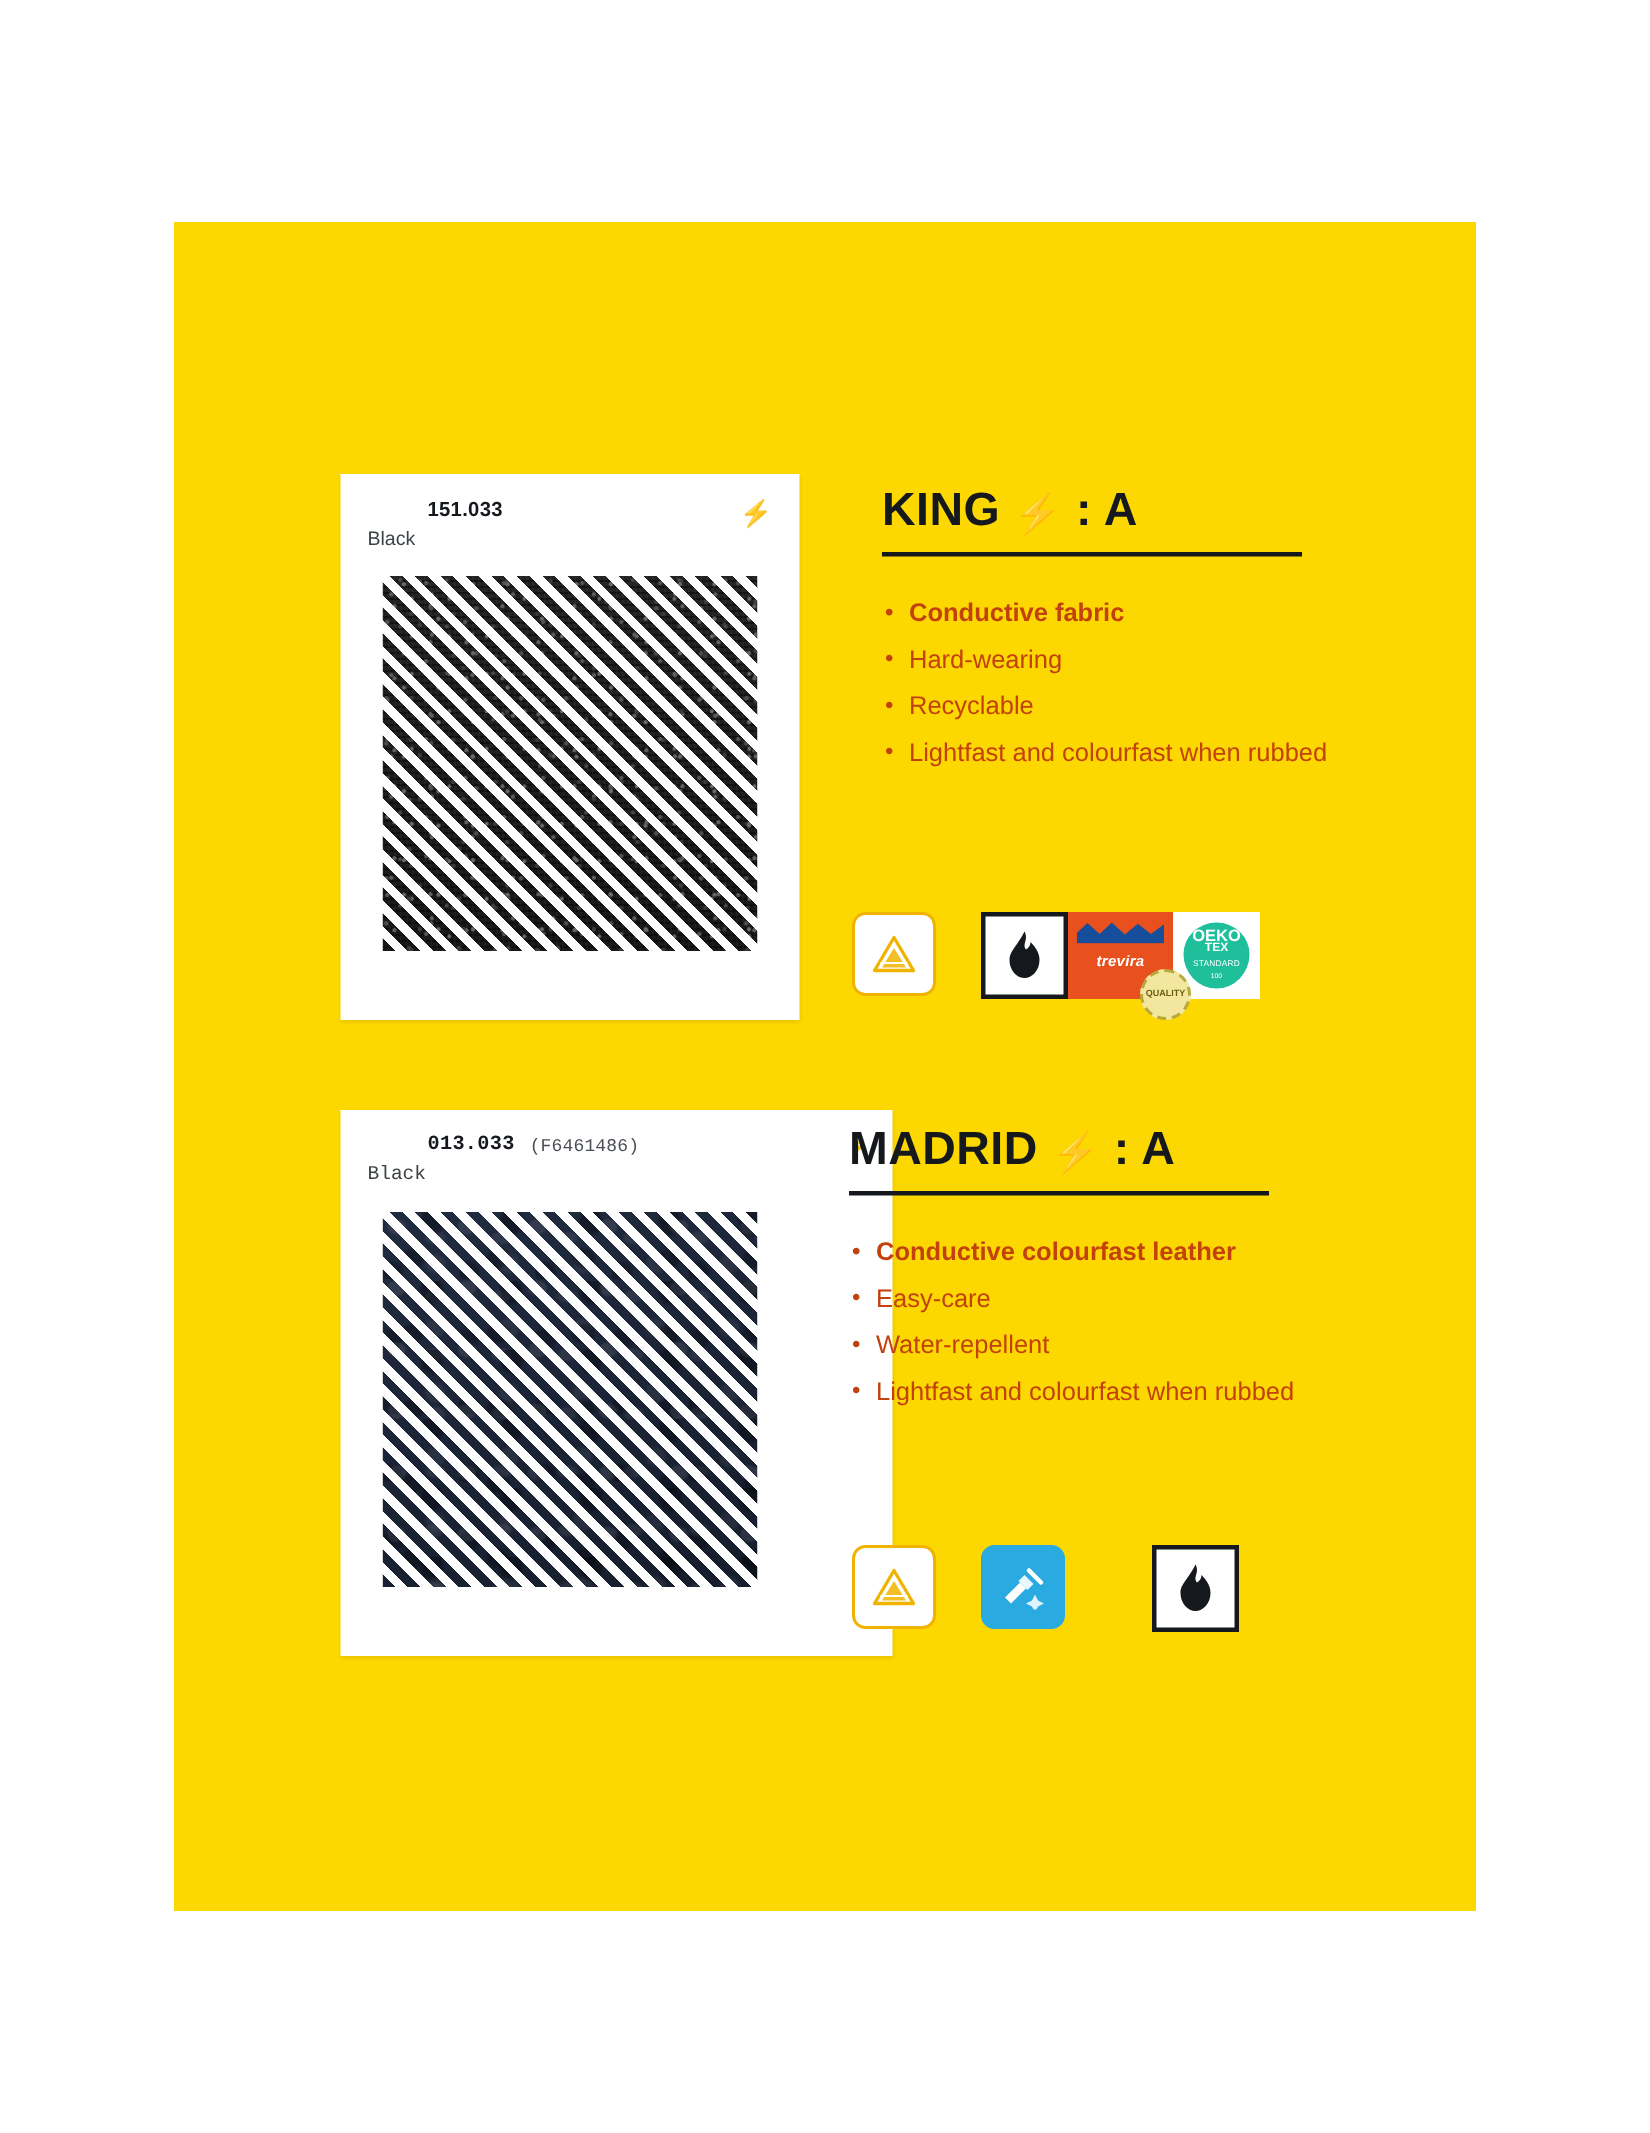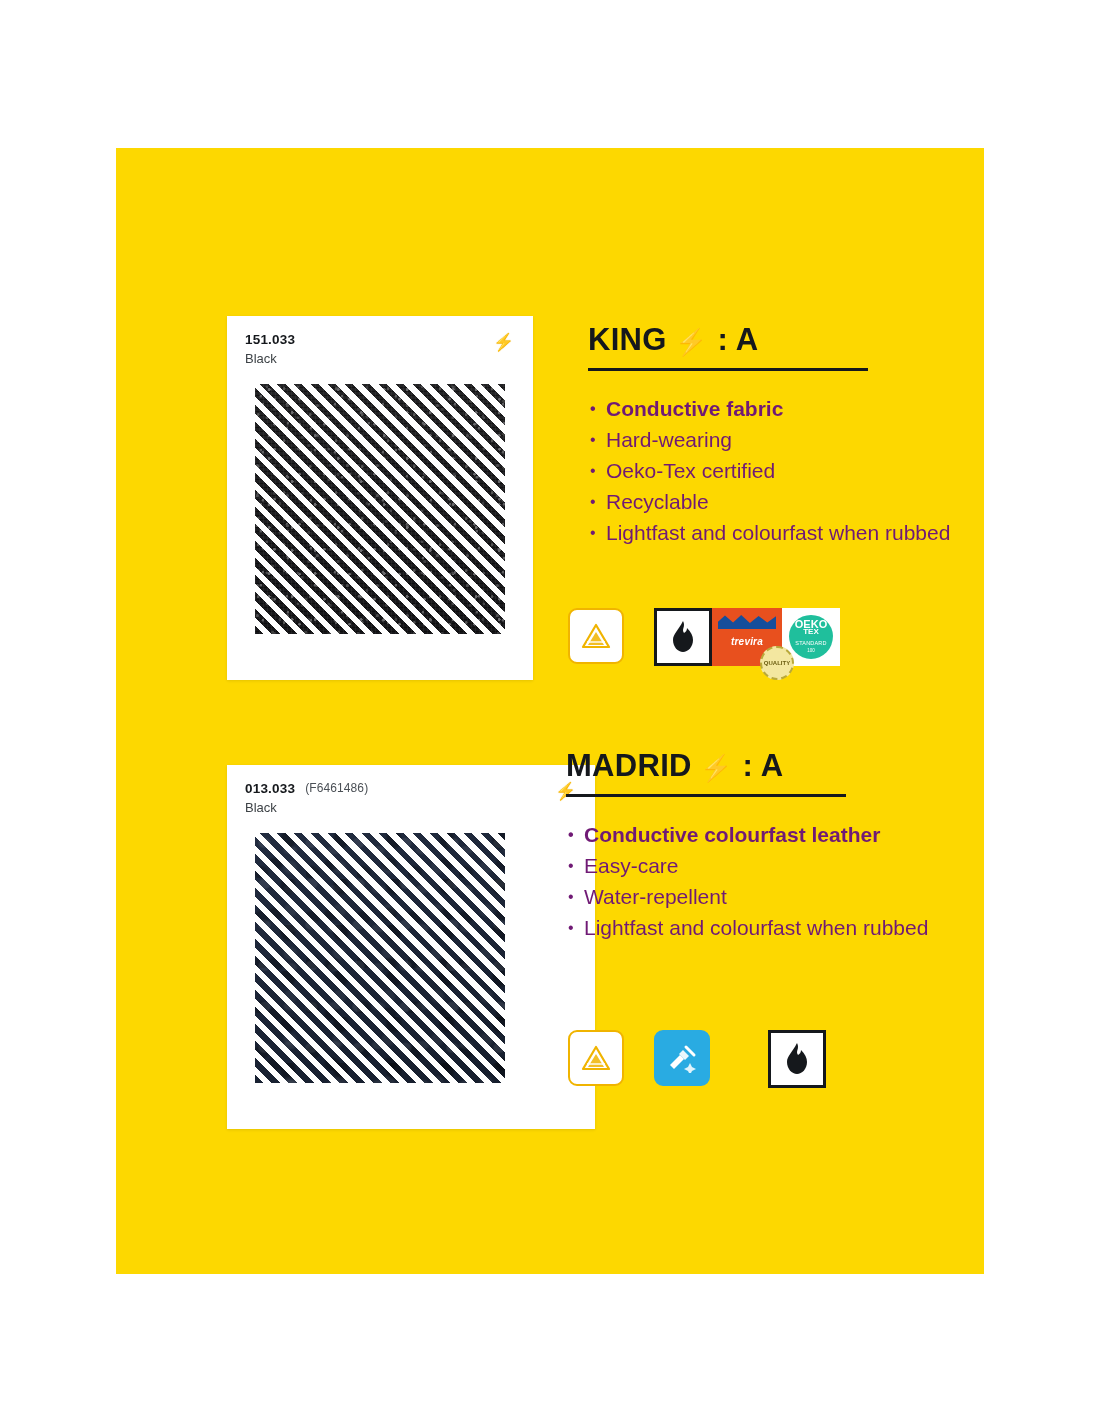--- a/index.html
+++ b/index.html
@@ -28,22 +28,23 @@
     background: #ffffff;
     box-shadow: 0 1px 3px rgba(0,0,0,0.10);
   }
   .swatch-head {
     position: relative;
     height: 66px;
     padding: 16px 18px 0 18px;
   }
   .code-line {
     display: flex;
-    align-items: flex-start;
+    align-items: flex-end;
     gap: 10px;
+    margin-left: 40px;
   }
   .code {
     font-size: 13.5px;
     font-weight: bold;
     color: #15181c;
     letter-spacing: 0.2px;
   }
   .code-alt {
     font-size: 12px;
     color: #4a4f55;
@@ -136,23 +137,23 @@
     background: #15181c;
   }
   ul.features {
     list-style: none;
     margin: 22px 0 0 0;
     padding: 0;
   }
   ul.features li {
     position: relative;
     padding-left: 18px;
-    font-size: 21px;
+    font-size: 17px;
     line-height: 31px;
-    color: #701a75;
+    color: #c2410c;
   }
   ul.features li::before {
     content: "•";
     position: absolute;
     left: 2px;
     top: 0;
     font-size: 16px;
   }
   ul.features li.strong { font-weight: bold; }
 
@@ -273,21 +274,20 @@
   <div class="info" style="left:588px; top:322px;">
     <div class="title-row">
       <span>KING</span>
       <span class="title-bolt">⚡</span>
       <span>: A</span>
     </div>
     <div class="title-rule"></div>
     <ul class="features">
       <li class="strong">Conductive fabric</li>
       <li>Hard-wearing</li>
-      <li>Oeko-Tex certified</li>
       <li>Recyclable</li>
       <li>Lightfast and colourfast when rubbed</li>
     </ul>
   </div>
 
   <div class="badges" style="left:568px; top:608px;">
 
     <div class="badge abrasion">
       <svg width="30" height="28" viewBox="0 0 30 28" aria-hidden="true">
         <polygon points="15,3 28,25 2,25" fill="none" stroke="#f0b400" stroke-width="2.2" stroke-linejoin="round"></polygon>
@@ -314,21 +314,21 @@
         <div class="oeko-inner">
           <span class="l1">OEKO</span>
           <span class="l2">TEX</span>
           <span class="l3">STANDARD</span>
           <span class="l4">100</span>
         </div>
       </div>
     </div>
   </div>
 
-  <div class="swatch-card" style="left:227px; top:765px; width:368px; height:364px;">
+  <div class="swatch-card" style="left:227px; top:740px; width:368px; height:364px;font-family:Liberation Mono, monospace;">
     <div class="swatch-head">
       <div class="code-line">
         <span class="code">013.033</span>
         <span class="code-alt">(F6461486)</span>
       </div>
       <div class="colour-name">Black</div>
       <div class="bolt-mini">⚡</div>
     </div>
     <div class="fabric-wrap">
       <div class="fabric fabric-madrid"></div>

